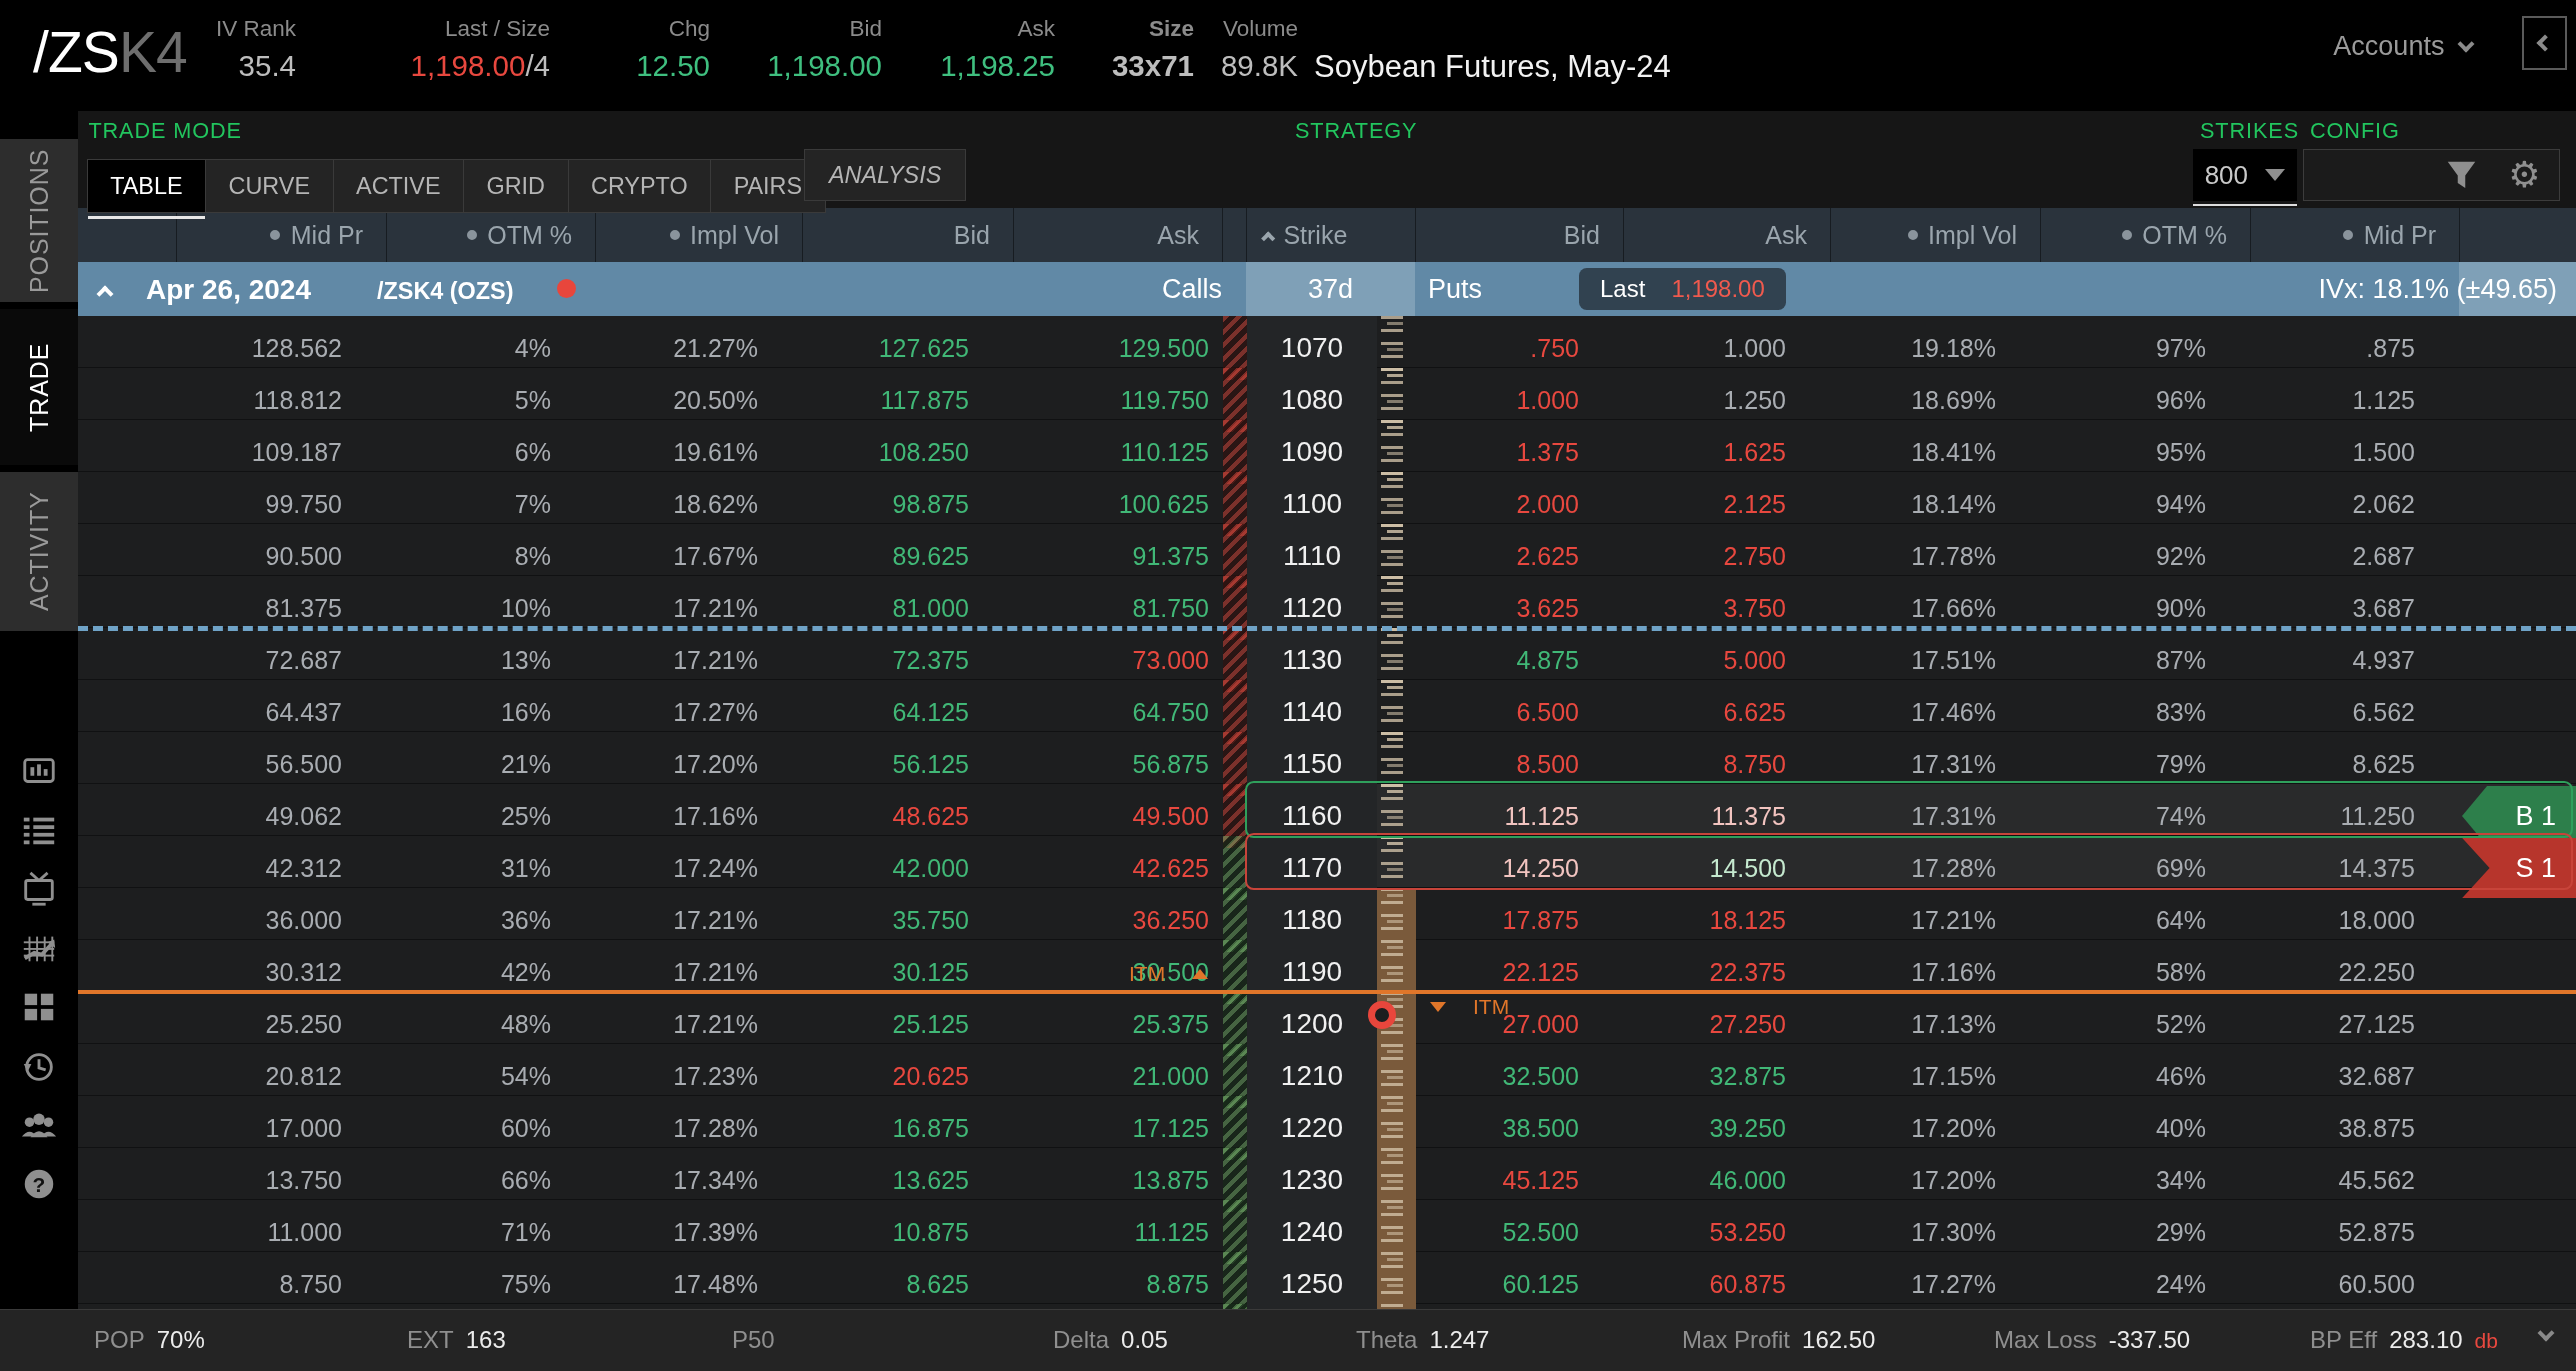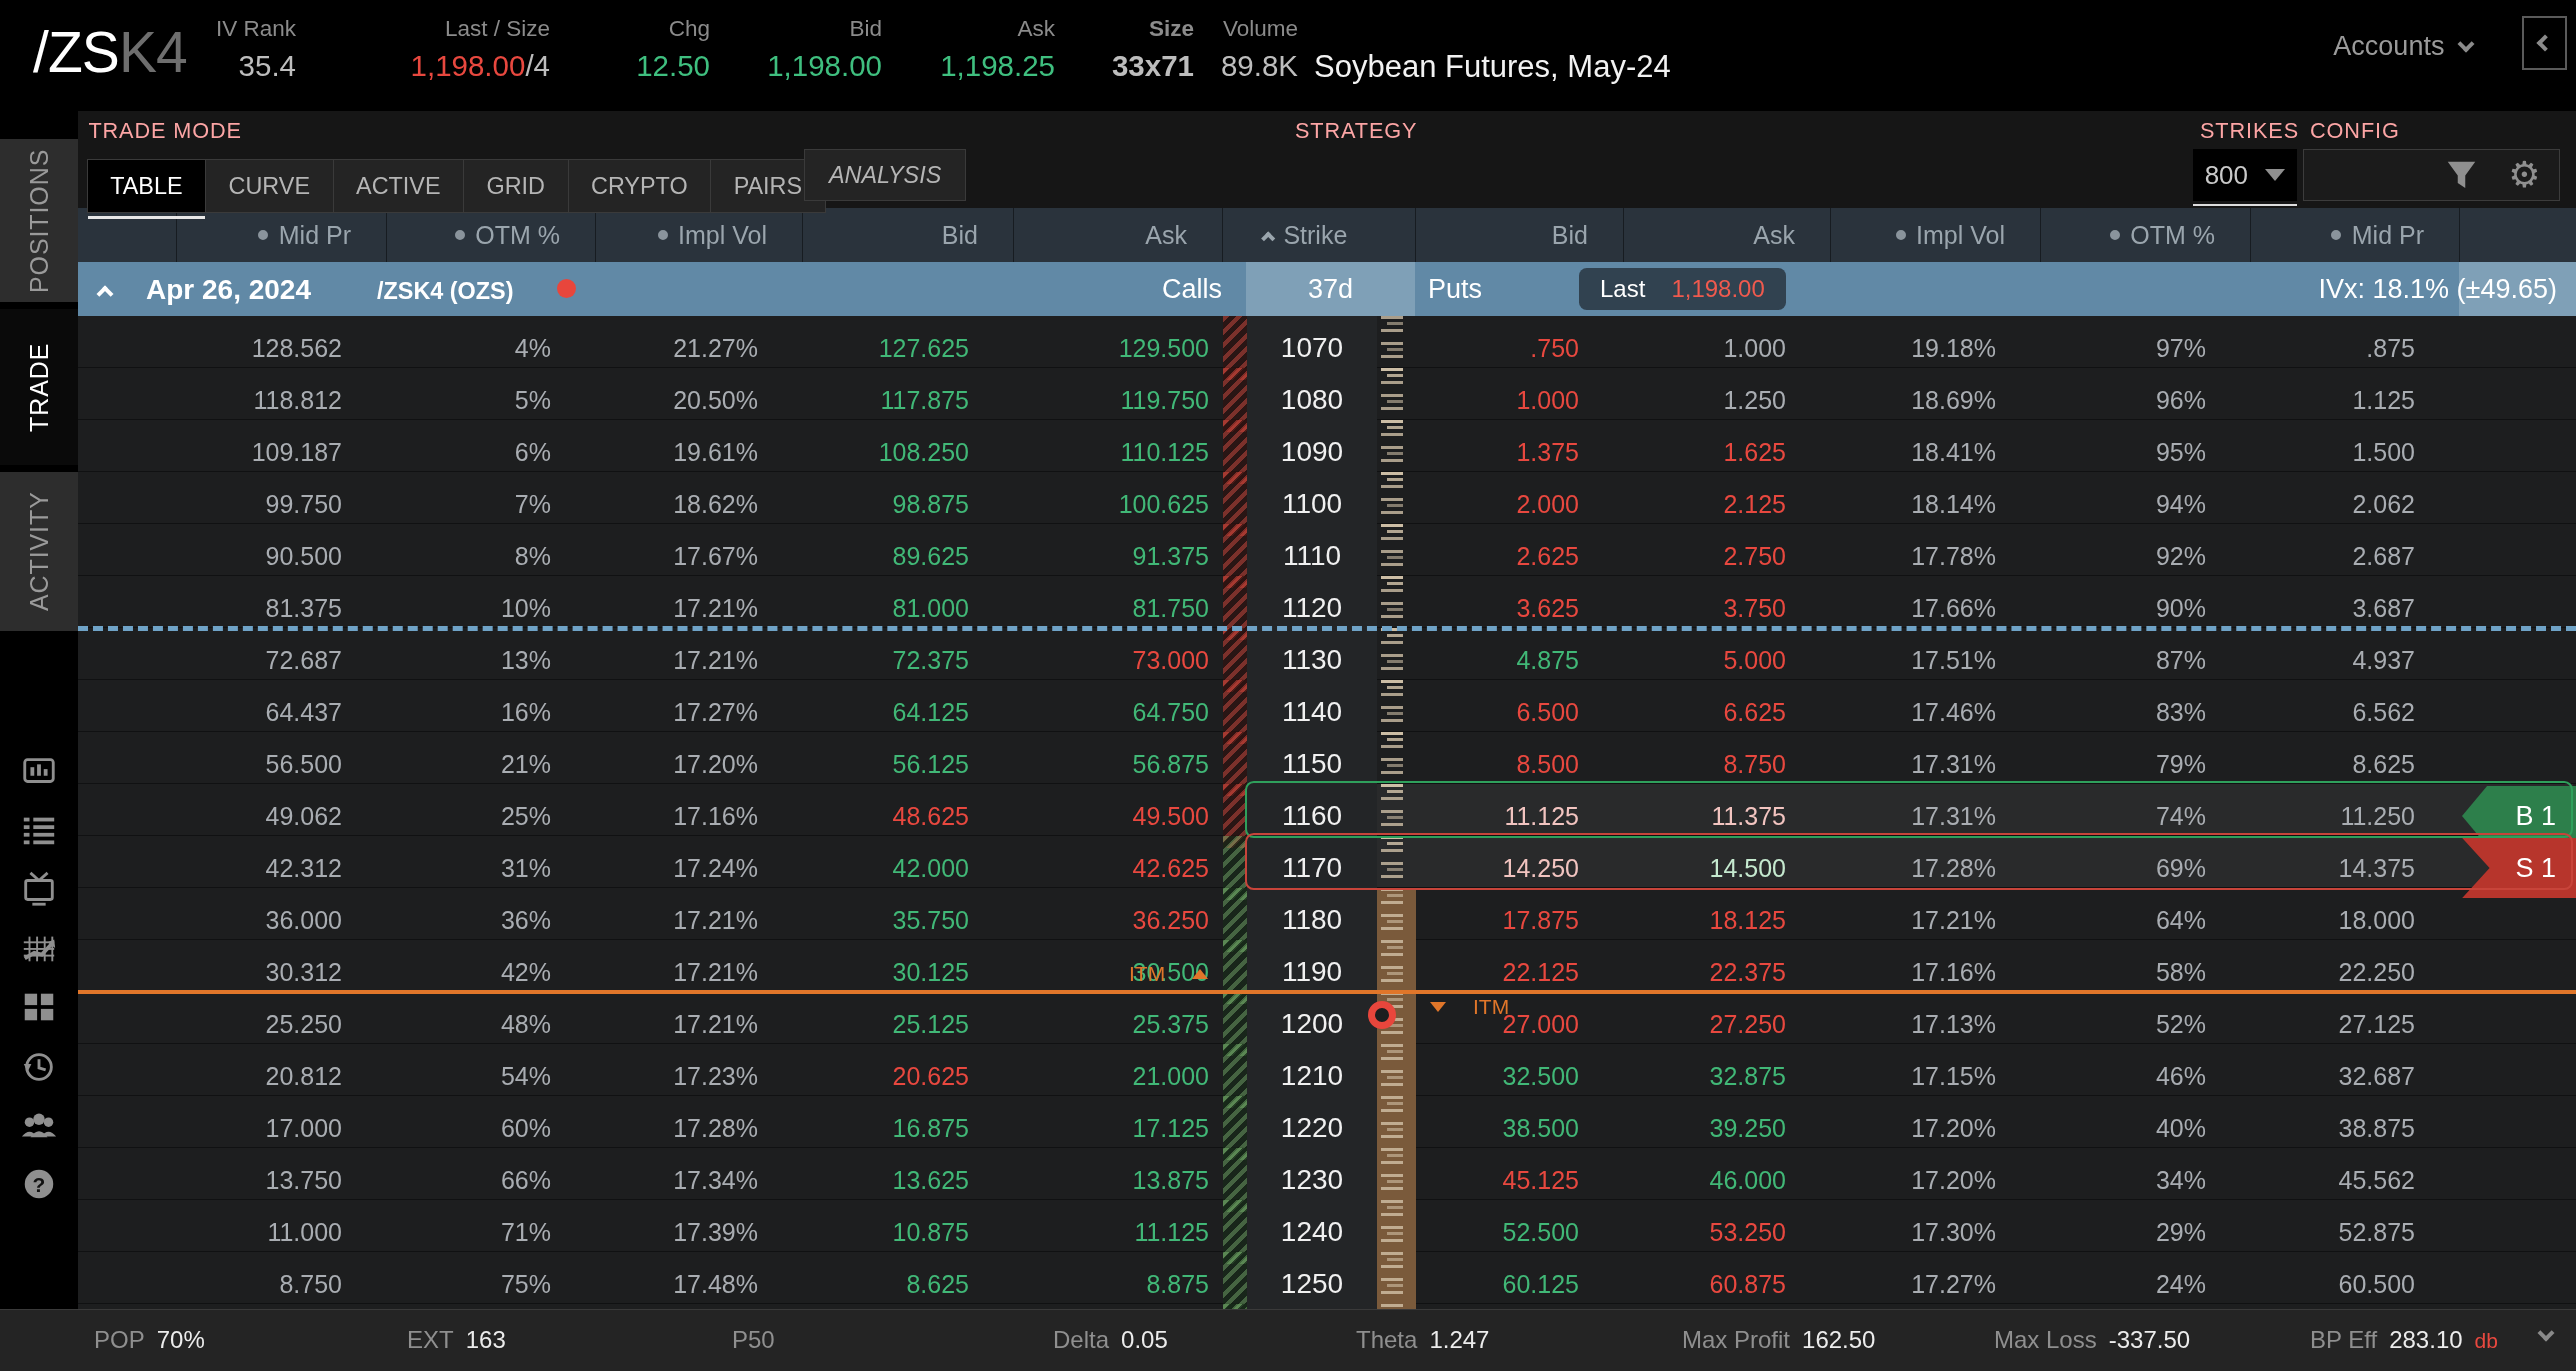--- a/index.html
+++ b/index.html
@@ -29,21 +29,21 @@
   .side-tab { width:78px; display:flex; align-items:center; justify-content:center; writing-mode:vertical-rl; transform:rotate(180deg); font-size:25px; letter-spacing:0.9px; color:#9a9a9a; background:#2d2d2d; border-bottom:7px solid #000; cursor:pointer; }
   .side-tab.active { background:#0a0a0a; color:#fff; }
   #side-icons { position:absolute; left:0; top:641px; width:78px; display:flex; flex-direction:column; align-items:center; gap:21px; }
   #side-icons svg { display:block; cursor:pointer; }
 
   
   #content { position:absolute; left:78px; top:111px; right:0; bottom:0; background:#141414; }
 
   
   #toolbar { position:relative; height:97px; background:#161616; }
-  .mini-lbl { position:absolute; top:7px; font-size:21.7px; color:#fca5a5; letter-spacing:0.9px; }
+  .mini-lbl { position:absolute; top:7px; font-size:21.7px; color:#22c55e; letter-spacing:0.9px; }
   #tmod-tabs { position:absolute; left:8.7px; top:48px; display:flex; border:1.7px solid #3a3a3a;align-items:center; }
   .tm-tab { position:relative; min-width:102px; padding:0 22.5px; height:52px; display:flex; align-items:center; justify-content:center; font-size:23.4px; color:#b5b5b5; background:#242424; border-right:1.7px solid #3a3a3a; cursor:pointer; }
   .tm-tab:last-child { border-right:none; }
   .tm-tab.active { background:#000; color:#fff; }
   .tm-tab.active::after { content:""; position:absolute; left:0; right:0; bottom:-7px; height:3.5px; background:#e8e8e8; }
   #analysis-tab { position:absolute; left:726px; top:38px; height:52px; padding:0 24px; display:flex; align-items:center; border:1.7px solid #3a3a3a; background:#242424; font-size:23.4px; color:#b5b5b5; cursor:pointer;font-style:italic; }
   #strategy { position:absolute; left:1213px; top:38px; display:flex; }
   .strat-btn { height:54px; padding:0 29.5px; display:flex; align-items:center; justify-content:center; font-size:25px; font-weight:bold; color:#fff; background:#2f2f2f; border-right:1.7px solid #191919; cursor:pointer; }
   .strat-btn.short { background:#b5382e; }
   .strat-btn.vertical { min-width:182px; }
@@ -53,21 +53,21 @@
   #go-chev .chev { border-color:#6b93ad; }
   #strikes-dd { position:absolute; left:2115px; top:38px; width:104px; height:52px; background:#000; display:flex; align-items:center; justify-content:center; gap:17.3px; font-size:26px; color:#c9c9c9; cursor:pointer; }
   #strikes-dd::after { content:""; position:absolute; left:0; right:0; bottom:-5.2px; height:2.6px; background:#ddd; }
   .tri-dn-sm { width:0; height:0; border-left:10.4px solid transparent; border-right:10.4px solid transparent; border-top:12px solid #8f8f8f; }
   #config-box { position:absolute; left:2225px; top:38px; right:15.6px; height:52px; border:1.7px solid #3c3c3c; background:#1b1b1b; display:flex; align-items:center; justify-content:flex-end; gap:29.5px; padding-right:19px; }
   #gear { font-size:36px; color:#8f8f8f; line-height:1; cursor:pointer; }
 
   
   .grid { display:grid; grid-template-columns:99px 210px 209px 207px 211px 209px 24px 130px 39px 208px 207px 210px 210px 209px 117px; }
   #col-headers { height:54px; }
-  .hcell { background:#2a333c; border-right:1.7px solid #171c21; display:flex; align-items:center; justify-content:flex-end; gap:10.4px; padding-right:35px; font-size:25px; color:#9aa5ad; }
+  .hcell { background:#2a333c; border-right:1.7px solid #171c21; display:flex; align-items:center; justify-content:flex-end; gap:10.4px; padding-right:23px; font-size:25px; color:#9aa5ad; }
   .hcell.left { justify-content:flex-start; padding-left:15.6px; }
   .donut-ic { width:8.7px; height:8.7px; border:5.2px solid #8a949c; border-radius:50%; }
   .hchev { width:10.4px; height:10.4px; border-right:4.3px solid #9aa5ad; border-bottom:4.3px solid #9aa5ad; transform:rotate(-135deg); margin-top:7px; }
 
   
   #expbar { position:relative; height:54px; background:#6189a6; color:#fff; }
   #expbar .litebox { position:absolute; top:0; bottom:0; background:#7fa0b7; }
   #exp-chev { position:absolute; left:21px; top:21px; }
   #exp-chev .chev { border-color:#fff; border-width:4.3px; }
   #exp-date { position:absolute; left:68px; top:12px; font-size:28px; font-weight:bold; }

